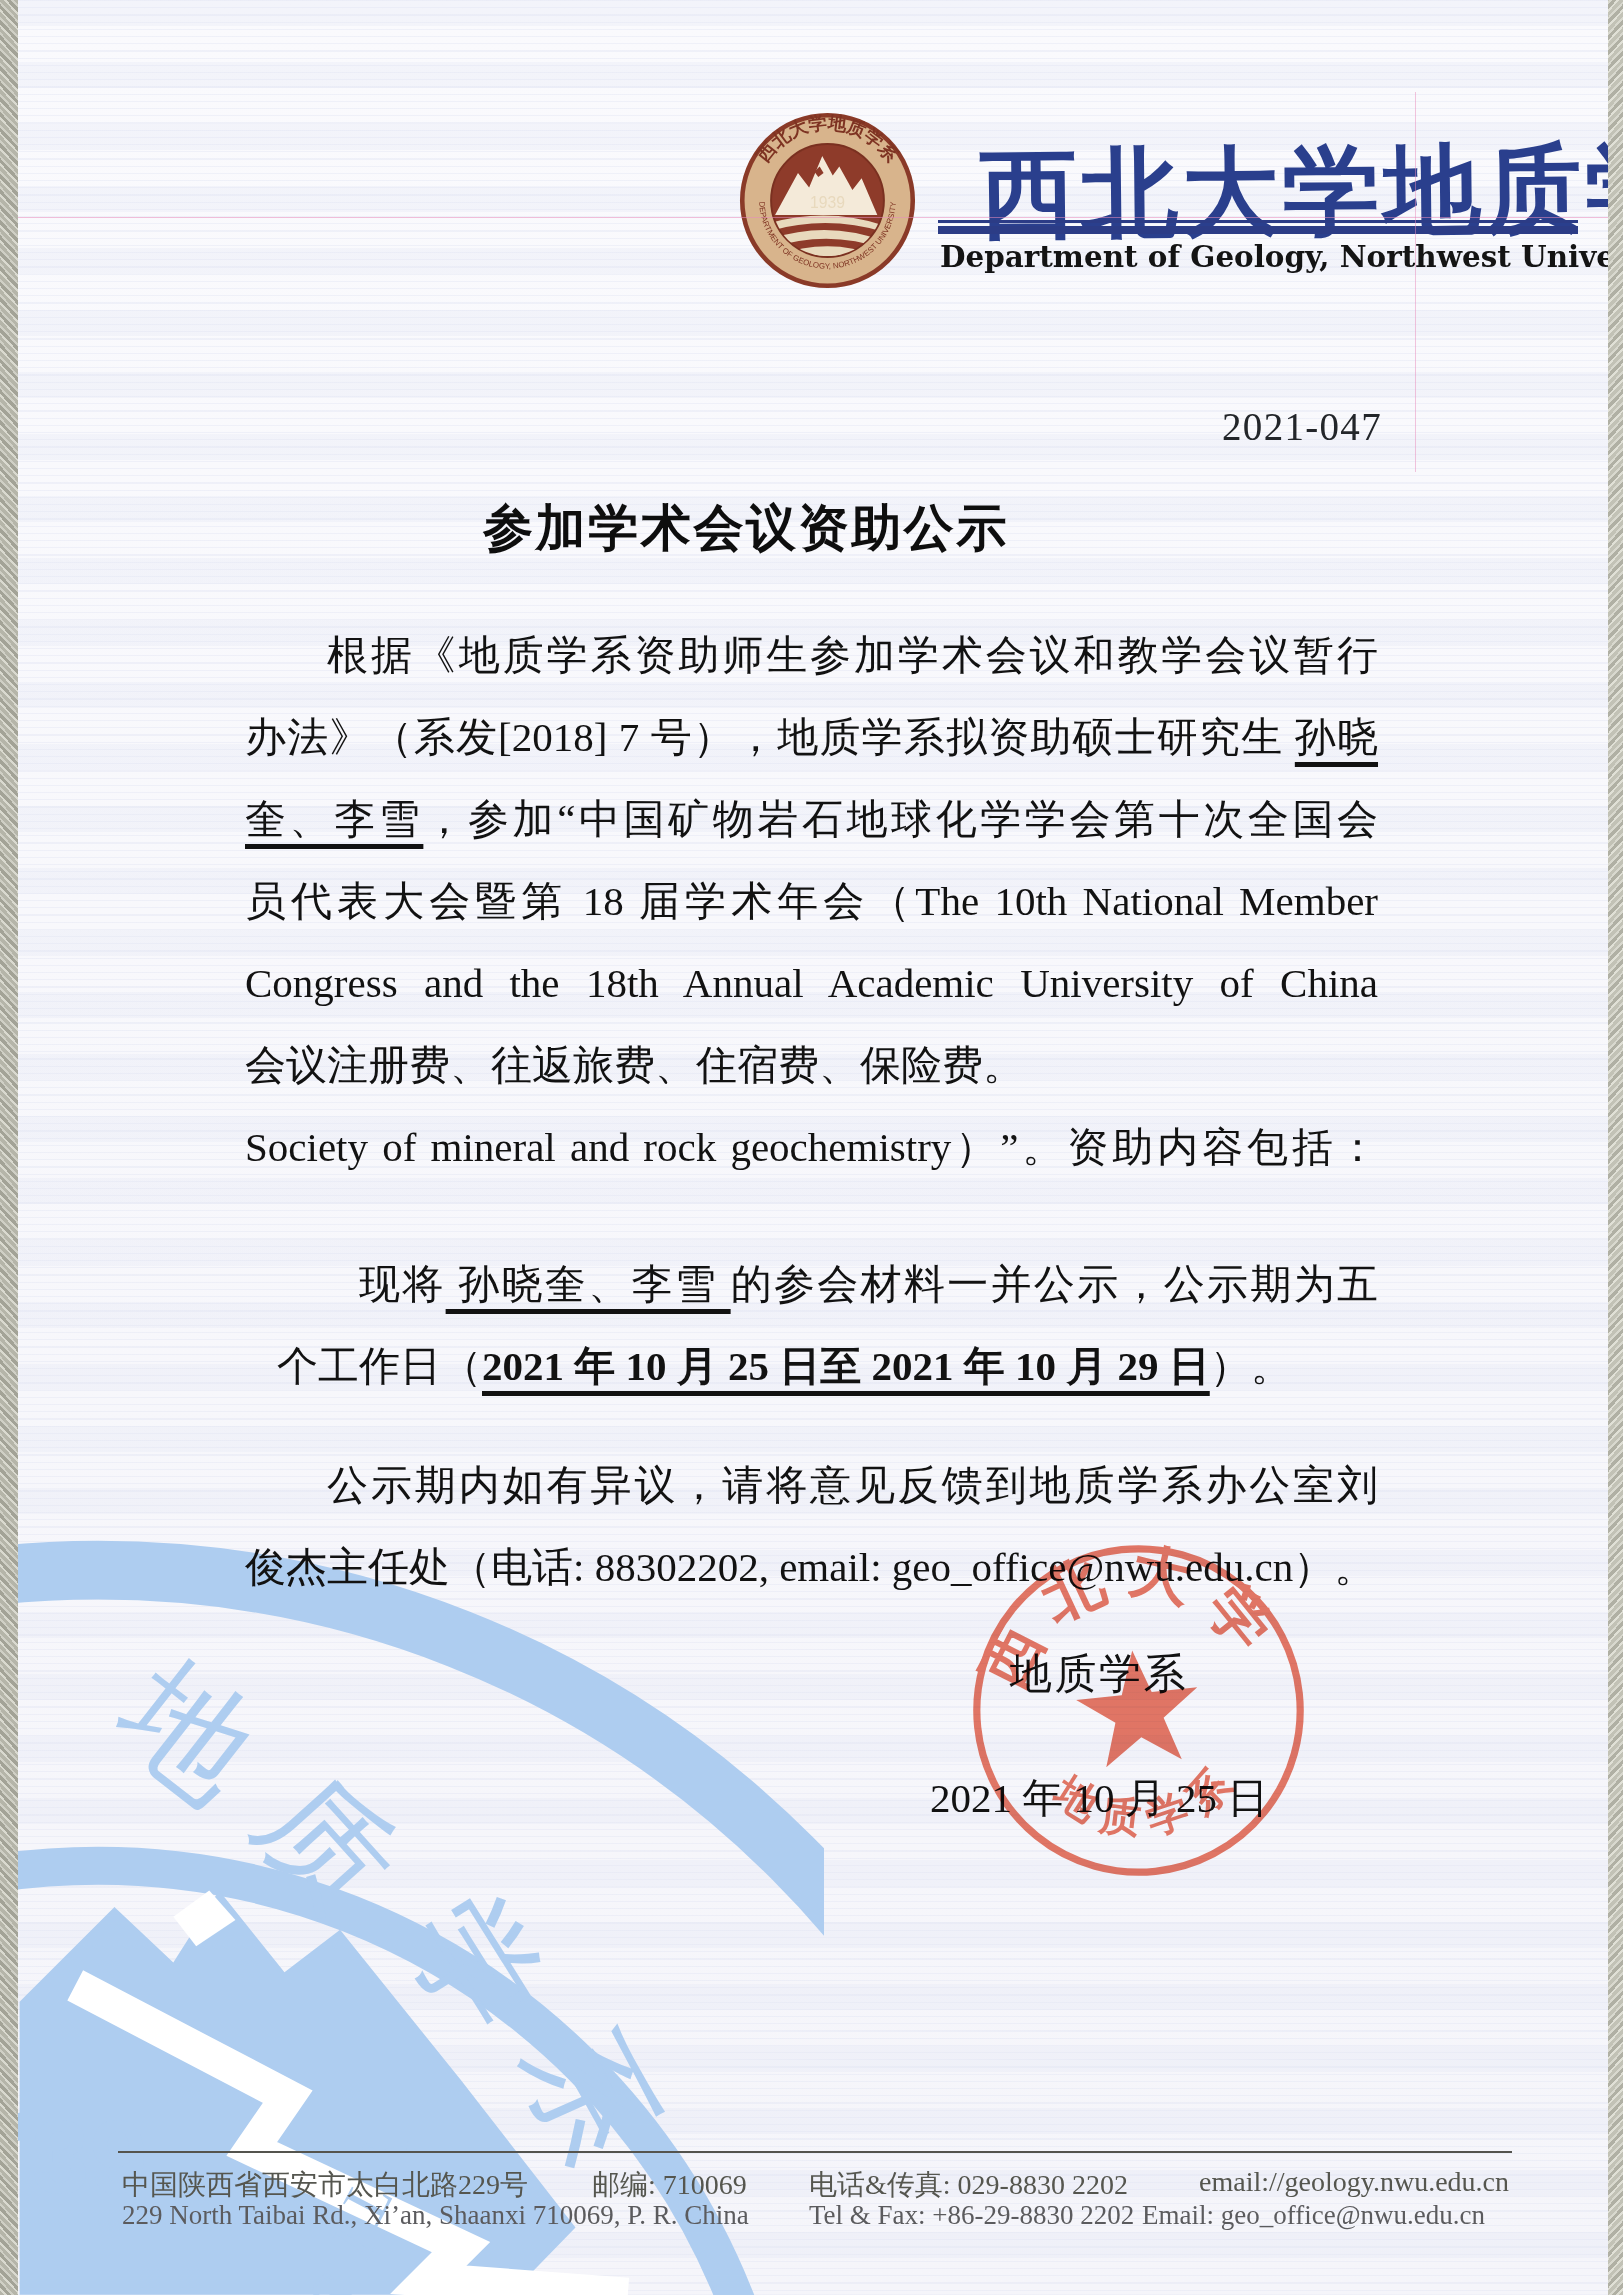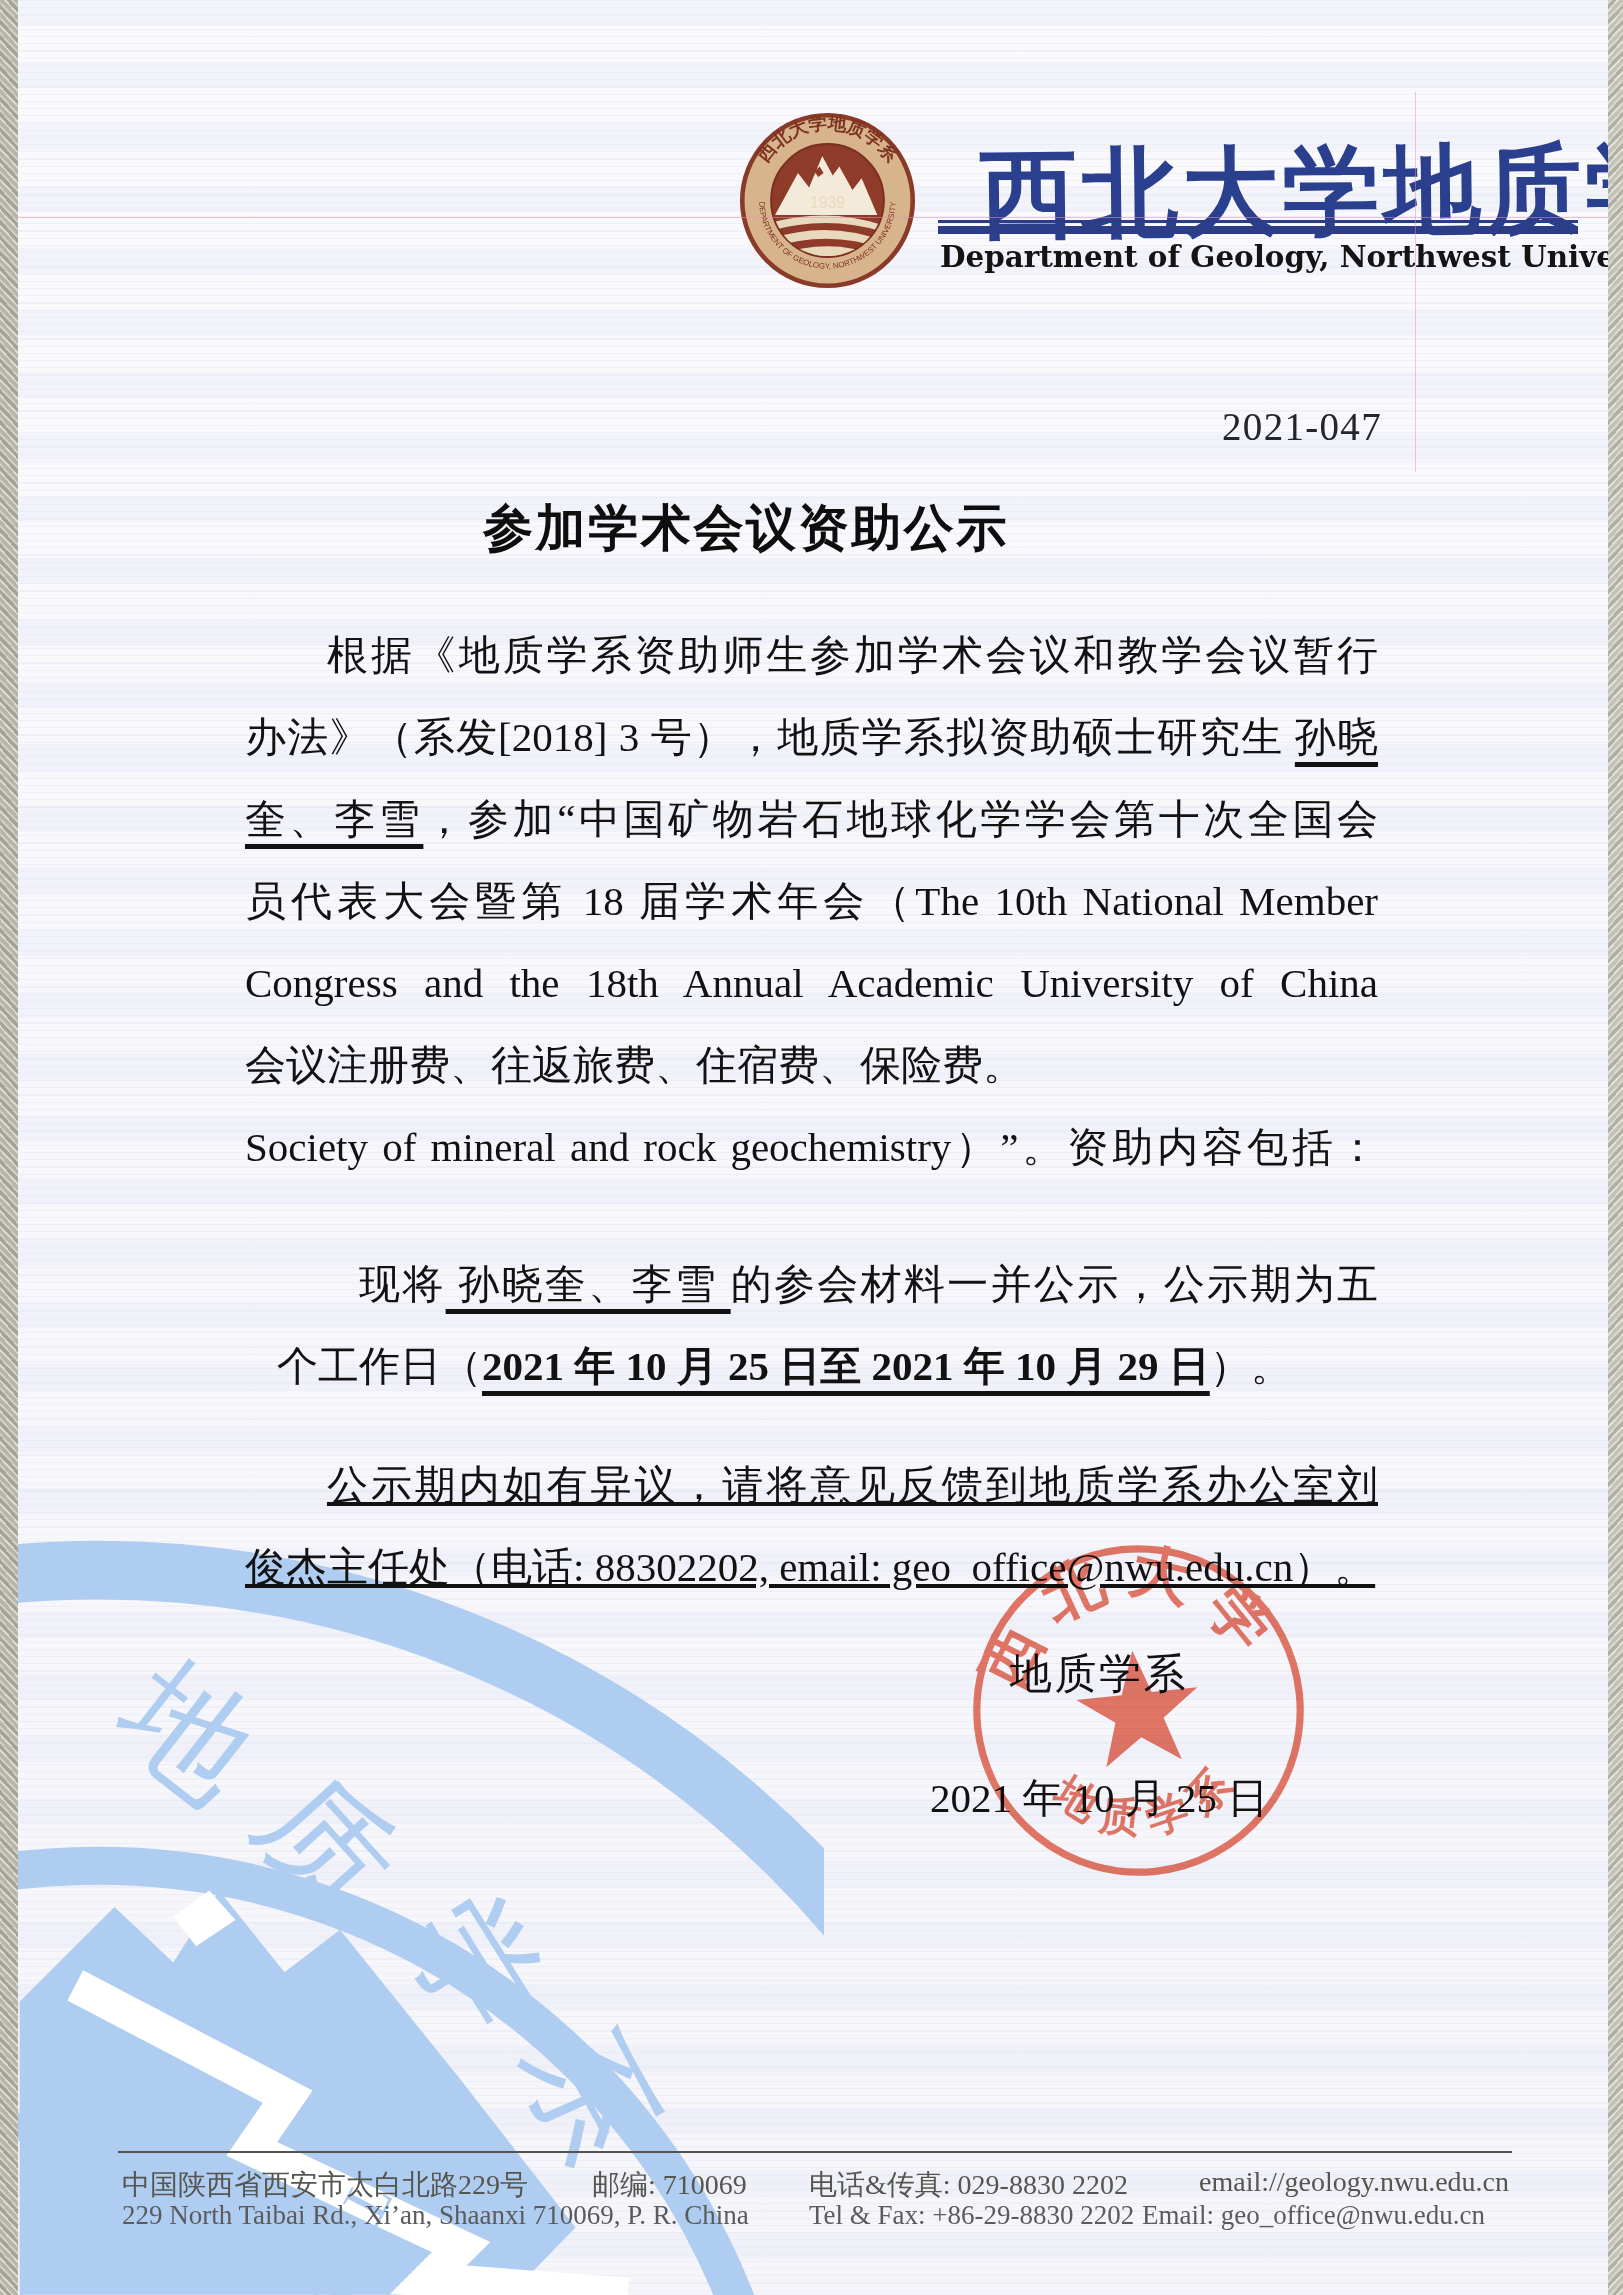--- a/index.html
+++ b/index.html
@@ -50,21 +50,21 @@
     font-family:"DejaVu Sans","Liberation Sans",sans-serif;z-index:3;
   }
 
   
   #body-text{
     position:absolute;left:245px;top:614px;width:1133px;
     font-size:41px;line-height:82px;color:#121212;z-index:3;
   }
   #body-text .para{margin:0;}
   #body-text .para.p2{margin-top:55px;margin-left:32px;}
-  #body-text .para.p3{margin-top:37px;text-decoration:underline;}
+  #body-text .para.p3{margin-top:37px;}
   #body-text .line{text-align:justify;text-align-last:justify;white-space:normal;}
   #body-text .line.last{text-align-last:left;}
   #body-text .line.indent{text-indent:82px;}
   #body-text .seg.u{text-decoration:underline;text-decoration-thickness:4.6px;text-underline-offset:10.5px;}
   #body-text .seg.b{font-weight:bold;}
 
   
   #sig-dept{
     position:absolute;left:916px;top:1646px;width:366px;text-align:center;
     font-size:42px;color:#121212;letter-spacing:2.6px;z-index:3;
@@ -161,21 +161,21 @@
   <div class="header-rule-thin"></div>
   <div class="header-rule-thick"></div>
   <div id="header-subtitle">Department of Geology, Northwest University</div>
 
   <div id="doc-number">2021-047</div>
   <div id="doc-title">参加学术会议资助公示</div>
 
   <div id="body-text">
       <div class="para p1">
         <div class="line indent"><span class="seg">根据《地质学系资助师生参加学术会议和教学会议暂行</span></div>
-        <div class="line"><span class="seg">办法》（系发[2018] 3 号），地质学系拟资助硕士研究生 </span><span class="seg u">孙晓</span></div>
+        <div class="line"><span class="seg">办法》（系发[2018] 7 号），地质学系拟资助硕士研究生 </span><span class="seg u">孙晓</span></div>
         <div class="line"><span class="seg u">奎、李雪</span><span class="seg">，参加“中国矿物岩石地球化学学会第十次全国会</span></div>
         <div class="line"><span class="seg">员代表大会暨第 18 届学术年会（The 10th National Member</span></div>
         <div class="line"><span class="seg">Congress and the 18th Annual Academic University of China</span></div>
         <div class="line last"><span class="seg">会议注册费、往返旅费、住宿费、保险费。</span></div>
         <div class="line"><span class="seg">Society of mineral and rock geochemistry）”。资助内容包括：</span></div>
       </div>
       <div class="para p2">
         <div class="line indent"><span class="seg">现将</span><span class="seg u"> 孙晓奎、李雪 </span><span class="seg">的参会材料一并公示，公示期为五</span></div>
         <div class="line last"><span class="seg">个工作日（</span><span class="seg u b">2021 年 10 月 25 日至 2021 年 10 月 29 日</span><span class="seg">）。</span></div>
       </div>

